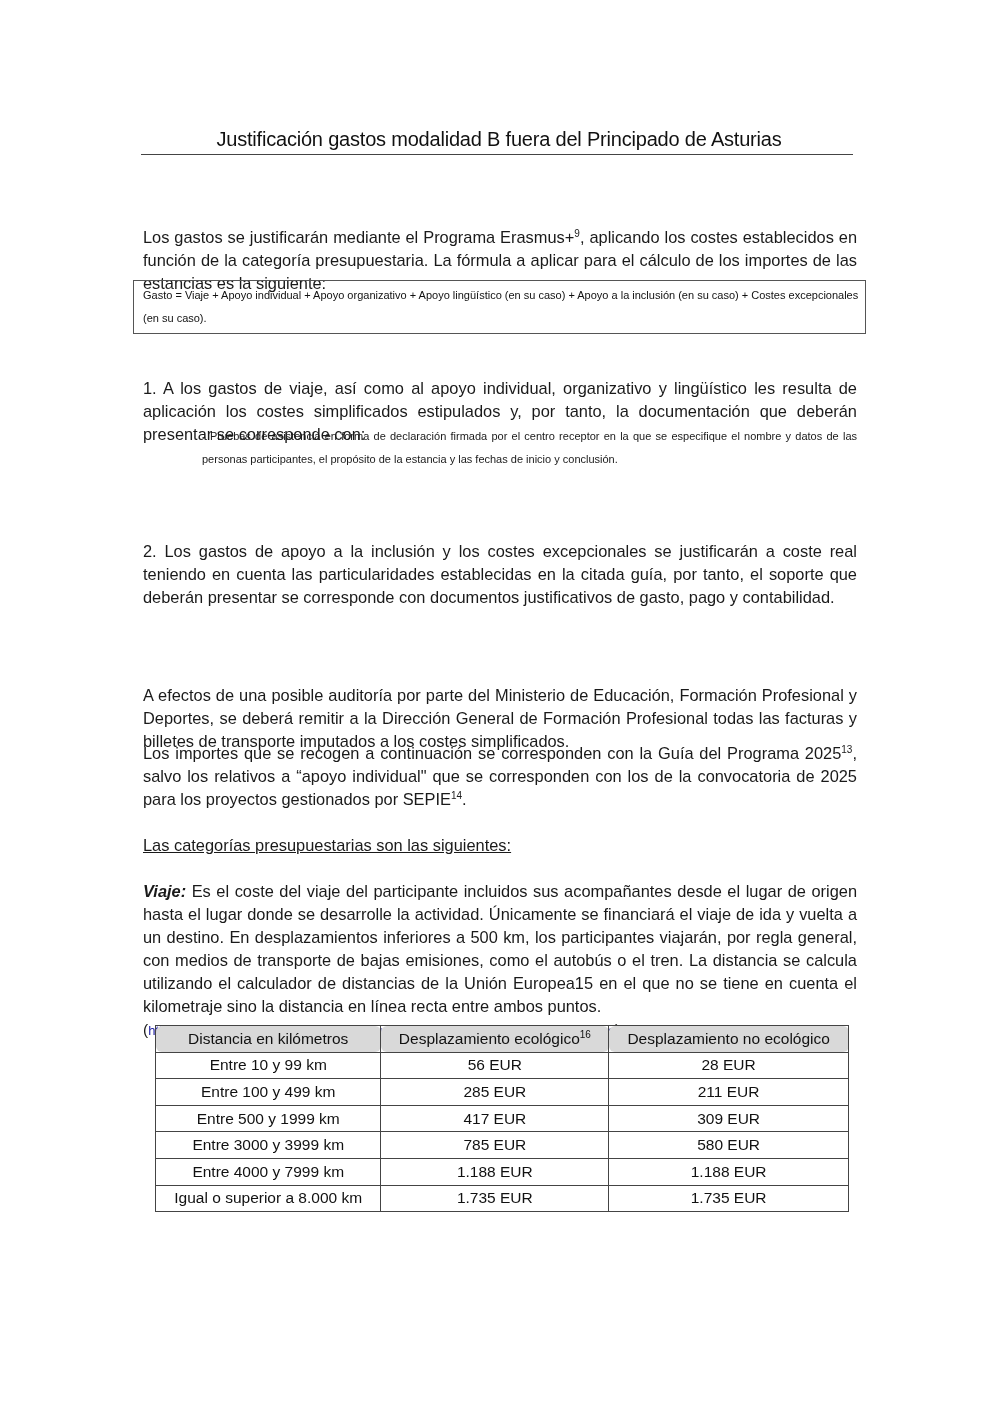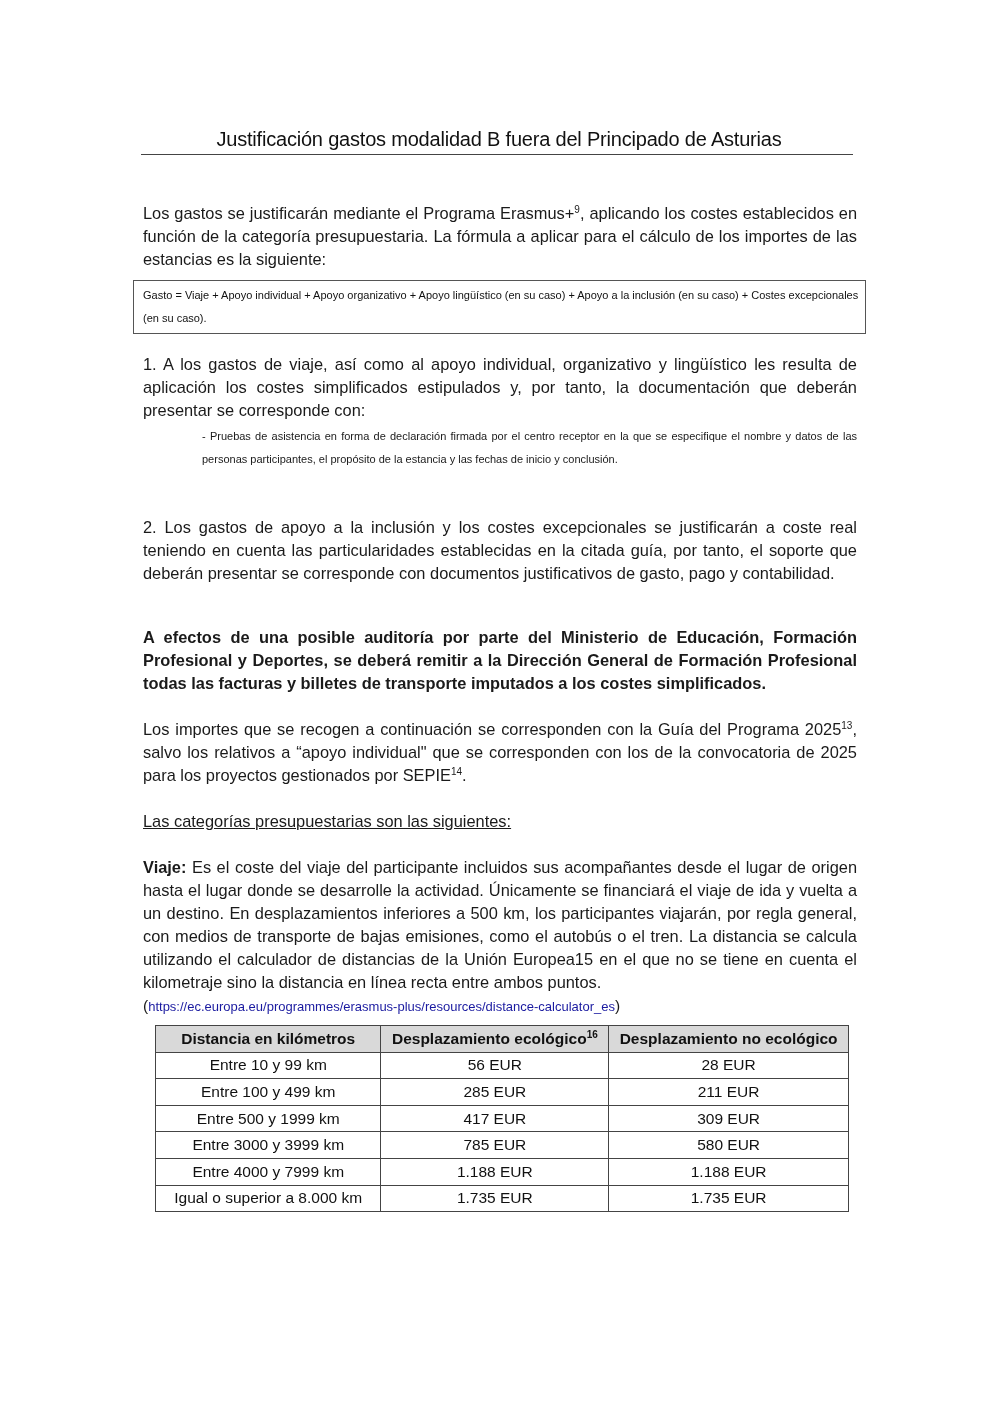--- a/index.html
+++ b/index.html
@@ -3,34 +3,34 @@
 <meta charset="utf-8">
 <style>
   html, body { margin: 0; padding: 0; background: #ffffff; }
   body { width: 1000px; height: 1414px; position: relative; overflow: hidden;
          font-family: "Liberation Sans", sans-serif; color: #1a1a1a; }
   .page { position: absolute; left: 0; top: 0; width: 1000px; height: 1414px; padding-left: 48px; }
   .title-wrap { position: absolute; left: 141px; top: 128px; width: 712px;
                 border-bottom: 1px solid #444; padding-bottom: 3px; text-align: center; }
   .title { font-size: 20px; letter-spacing: -0.2px; color: #111; padding-left: 4px; }
   .para { position: absolute; left: 143px; width: 714px; font-size: 16.4px; line-height: 23px;
-          text-align: justify; color: #1a1a1a; }
+          text-align: justify; color: #1a1a1a; margin-top: 24px; }
   .para sup { font-size: 10px; line-height: 0; vertical-align: super; }
   .formula { position: absolute; left: 133px; top: 280px; width: 722px; border: 1px solid #555;
              padding: 3px 0 3px 9px; font-size: 11px; line-height: 23px; color: #111; }
   .indent { position: absolute; left: 202px; width: 655px; font-size: 11px; line-height: 23px;
             text-align: justify; }
   .underline { text-decoration: underline; }
-  .bold-label { font-weight: bold; }
+  .bold-label { font-weight: bold; font-style: italic; }
   .link { color: #1a1aa0; font-size: 13px; }
   .paren { color: #1a1a1a; font-size: 15.5px; }
   table.costs { position: absolute; left: 155px; top: 1025px; width: 694px; border-collapse: collapse;
                 font-size: 15.5px; color: #111; }
   table.costs th, table.costs td { border: 1px solid #444; text-align: center; height: 25.6px; padding: 0; }
-  table.costs th { background: #d9d9d9; font-weight: bold; }
+  table.costs th { background: #d9d9d9; font-weight: normal; border-radius: 6px; }
   table.costs th sup { font-size: 10px; vertical-align: super; line-height: 0; }
   .c1 { width: 226px; } .c2 { width: 228px; } .c3 { width: 240px; }
 </style>
 </head>
 <body>
 
 <div class="page">
 
   <div class="title-wrap">
     <span class="title">Justificación gastos modalidad B fuera del Principado de Asturias</span>
@@ -40,21 +40,21 @@
     <span>Los gastos se justificarán mediante el Programa Erasmus+</span><sup>9</sup><span>, aplicando los costes establecidos en función de la categoría presupuestaria. La fórmula a aplicar para el cálculo de los importes de las estancias es la siguiente:</span>
   </div>
 
   <div class="formula">Gasto = Viaje + Apoyo individual + Apoyo organizativo + Apoyo lingüístico (en su caso) + Apoyo a la inclusión (en su caso) + Costes excepcionales (en su caso).</div>
 
   <div class="para" style="top:353px;">1.  A los gastos de viaje, así como al apoyo individual, organizativo y lingüístico les resulta de aplicación los costes simplificados estipulados y, por tanto, la documentación que deberán presentar se corresponde con:</div>
   <div class="indent" style="top:425px;">- Pruebas de asistencia en forma de declaración firmada por el centro receptor en la que se especifique el nombre y datos de las personas participantes, el propósito de la estancia y las fechas de inicio y conclusión.</div>
 
   <div class="para" style="top:516px;">2.  Los gastos de apoyo a la inclusión y los costes excepcionales se justificarán a coste real teniendo en cuenta las particularidades establecidas en la citada guía, por tanto, el soporte que deberán presentar se corresponde con documentos justificativos de gasto, pago y contabilidad.</div>
 
-  <div class="para" style="top:626px;font-weight:bold;">A efectos de una posible auditoría por parte del Ministerio de Educación, Formación Profesional y Deportes, se deberá remitir a la Dirección General de Formación Profesional todas las facturas y billetes de transporte imputados a los costes simplificados.</div>
+  <div class="para" style="top:660px;">A efectos de una posible auditoría por parte del Ministerio de Educación, Formación Profesional y Deportes, se deberá remitir a la Dirección General de Formación Profesional todas las facturas y billetes de transporte imputados a los costes simplificados.</div>
 
   <div class="para" style="top:718px;">
     <span>Los importes que se recogen a continuación se corresponden con la Guía del Programa 2025</span><sup>13</sup><span>, salvo los relativos a “apoyo individual" que se corresponden con los de la convocatoria de 2025 para los proyectos gestionados por SEPIE</span><sup>14</sup><span>.</span>
   </div>
 
   <div class="para underline" style="top:810px;">Las categorías presupuestarias son las siguientes:</div>
 
   <div class="para" style="top:856px;">
     <span class="bold-label">Viaje:</span><span> Es el coste del viaje del participante incluidos sus acompañantes desde el lugar de origen hasta el lugar donde se desarrolle la actividad. Únicamente se financiará el viaje de ida y vuelta a un destino. En desplazamientos inferiores a 500 km, los participantes viajarán, por regla general, con medios de transporte de bajas emisiones, como el autobús o el tren. La distancia se calcula utilizando el calculador de distancias de la Unión Europea15 en el que no se tiene en cuenta el kilometraje sino la distancia en línea recta entre ambos puntos.</span><br>
     <span class="paren">(</span><span class="link">https://ec.europa.eu/programmes/erasmus-plus/resources/distance-calculator_es</span><span class="paren">)</span>

